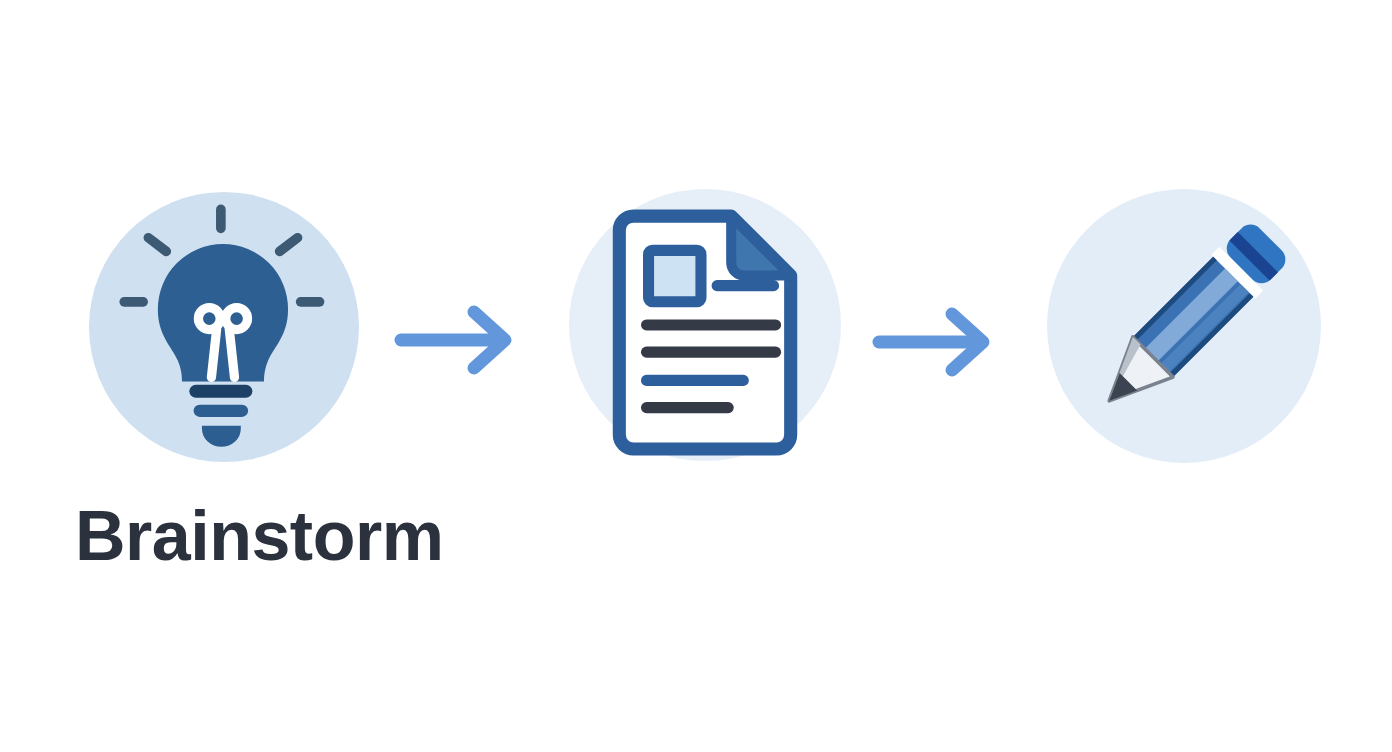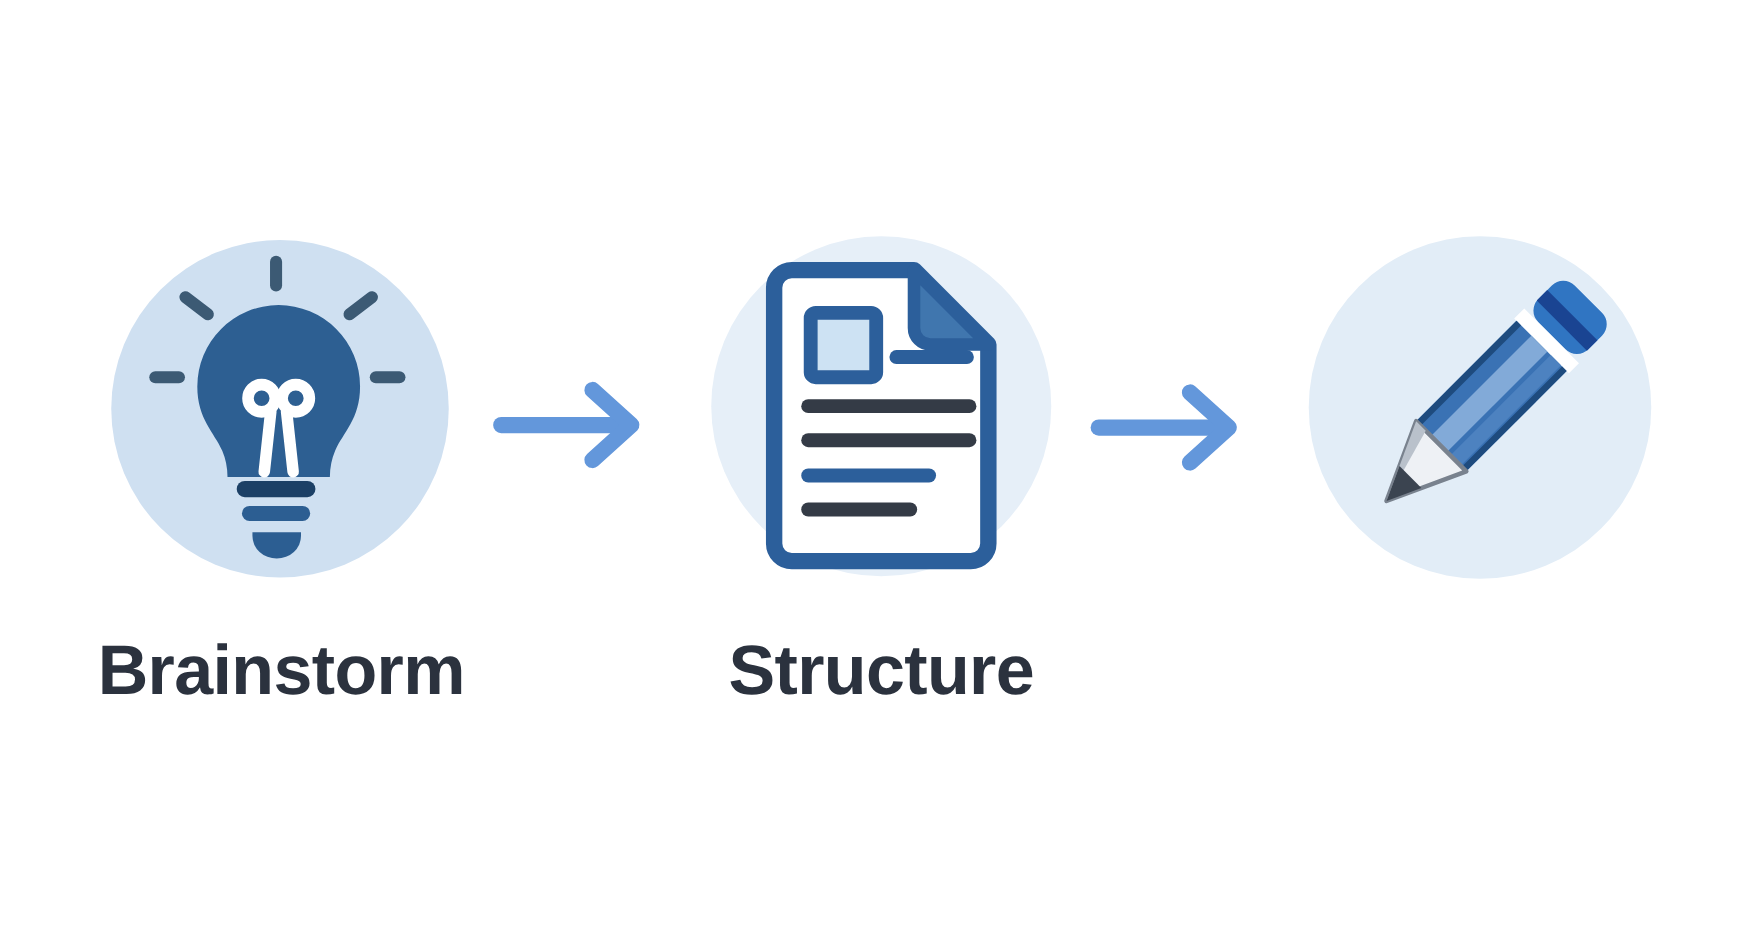--- a/index.html
+++ b/index.html
@@ -15,22 +15,22 @@
     border-radius:50%;
     display:flex;align-items:center;justify-content:center;
   }
   .c1{left:89px;top:192px;width:270px;height:270px;background:var(--circle1-bg,#cfe0f1);}
   .c2{left:569px;top:189px;width:272px;height:272px;background:var(--circle2-bg,#e6eff8);}
   .c3{left:1047px;top:189px;width:274px;height:274px;background:var(--circle3-bg,#e2edf7);}
   .c2 svg{margin-top:14px;}
   .label{
     position:absolute;
     width:300px;top:504px;
-    text-align:center;
-    font-size:56px;line-height:64px;
+    text-align:left;
+    font-size:70px;line-height:64px;
     font-weight:700;
     letter-spacing:-0.5px;
     color:var(--label-text,#2b323e);
   }
   .l1{left:75px;}
   .l2{left:555px;}
   .l3{left:1041px;}
   .arrow{position:absolute;}
   .a1{left:393px;top:301px;}
   .a2{left:871px;top:303px;}
@@ -76,21 +76,20 @@
       <rect x="19" y="21.5" width="26" height="25.5" rx="2" fill="#cde2f3" stroke="#2c5f9b" stroke-width="5.5"></rect>
       <g stroke-linecap="round" stroke-width="5.5">
         <line x1="53" y1="39" x2="81" y2="39" stroke="#2c5f9b"></line>
         <line x1="18" y1="58.5" x2="82" y2="58.5" stroke="#343b46"></line>
         <line x1="18" y1="72" x2="82" y2="72" stroke="#343b46"></line>
         <line x1="18" y1="86" x2="66" y2="86" stroke="#2c5f9b"></line>
         <line x1="18" y1="99.5" x2="58.5" y2="99.5" stroke="#343b46"></line>
       </g>
     </svg>
   </div>
-  <div class="label l2">Structure</div>
 
   <svg class="arrow a2" width="135" height="78" viewBox="0 0 135 78">
     <path d="M8 39 H103" fill="none" stroke-width="13" stroke-linecap="round"></path>
     <path d="M81 11 L112 39 L81 67" fill="none" stroke-width="13" stroke-linecap="round" stroke-linejoin="round"></path>
   </svg>
 
   <div class="circle c3">
     <svg width="258" height="258" viewBox="0 0 100 100">
       <g transform="rotate(45 50 50)">
         <rect x="39" y="2.5" width="22" height="16" rx="5" fill="#3075c2"></rect>

